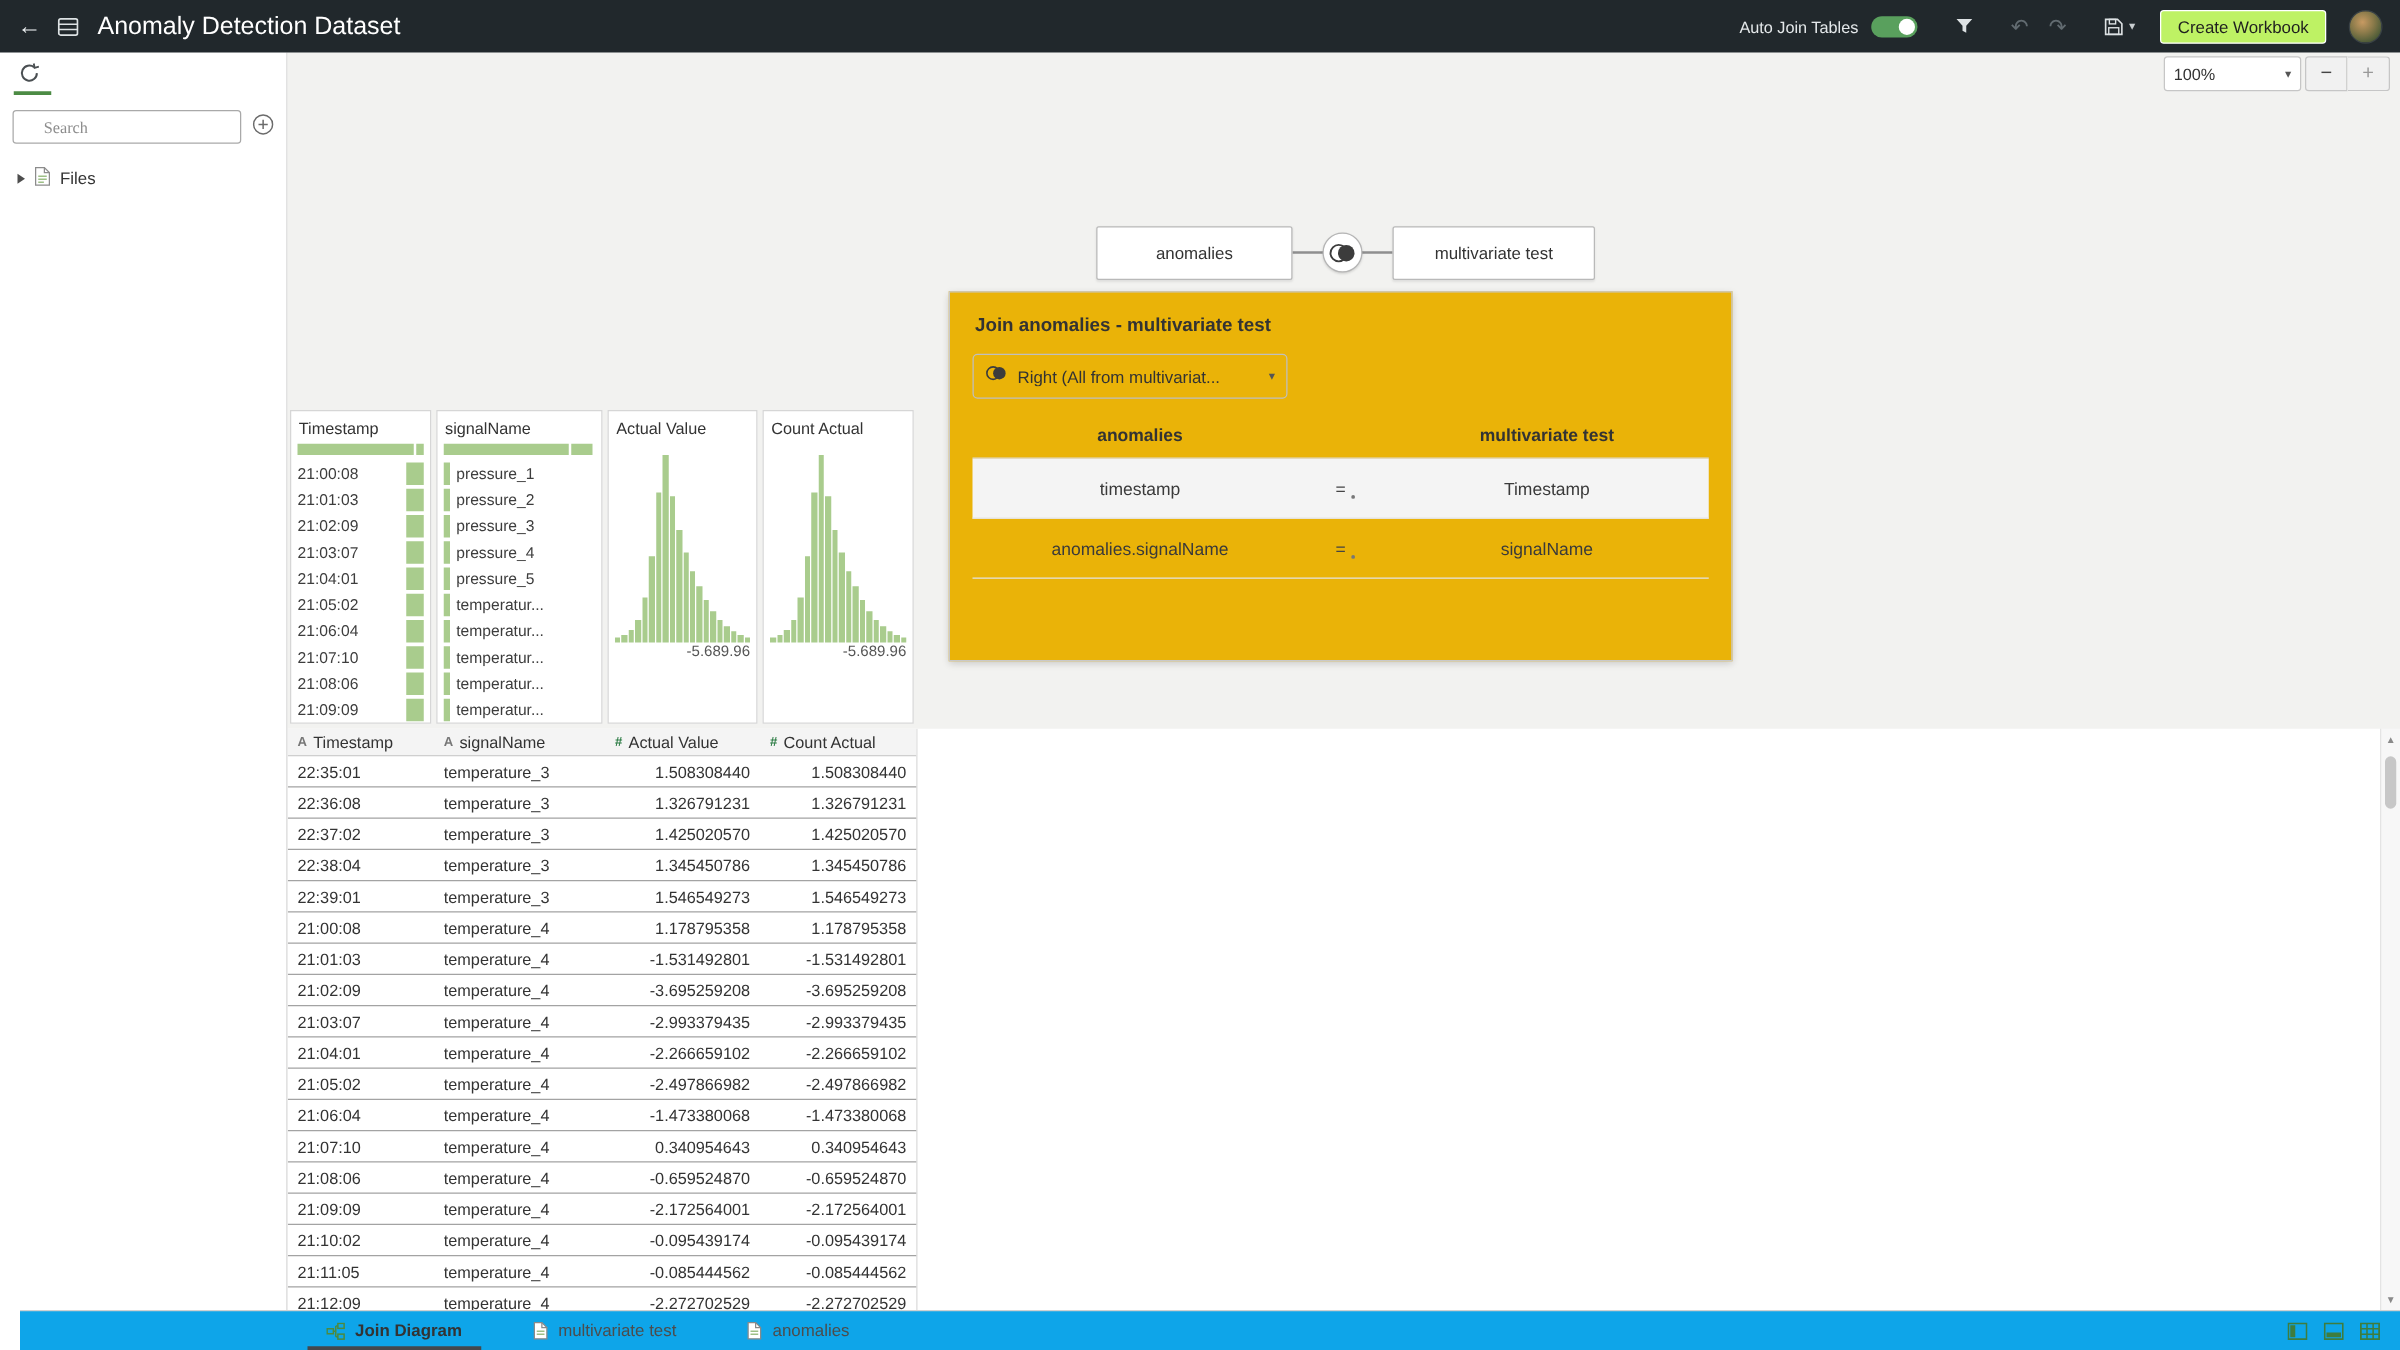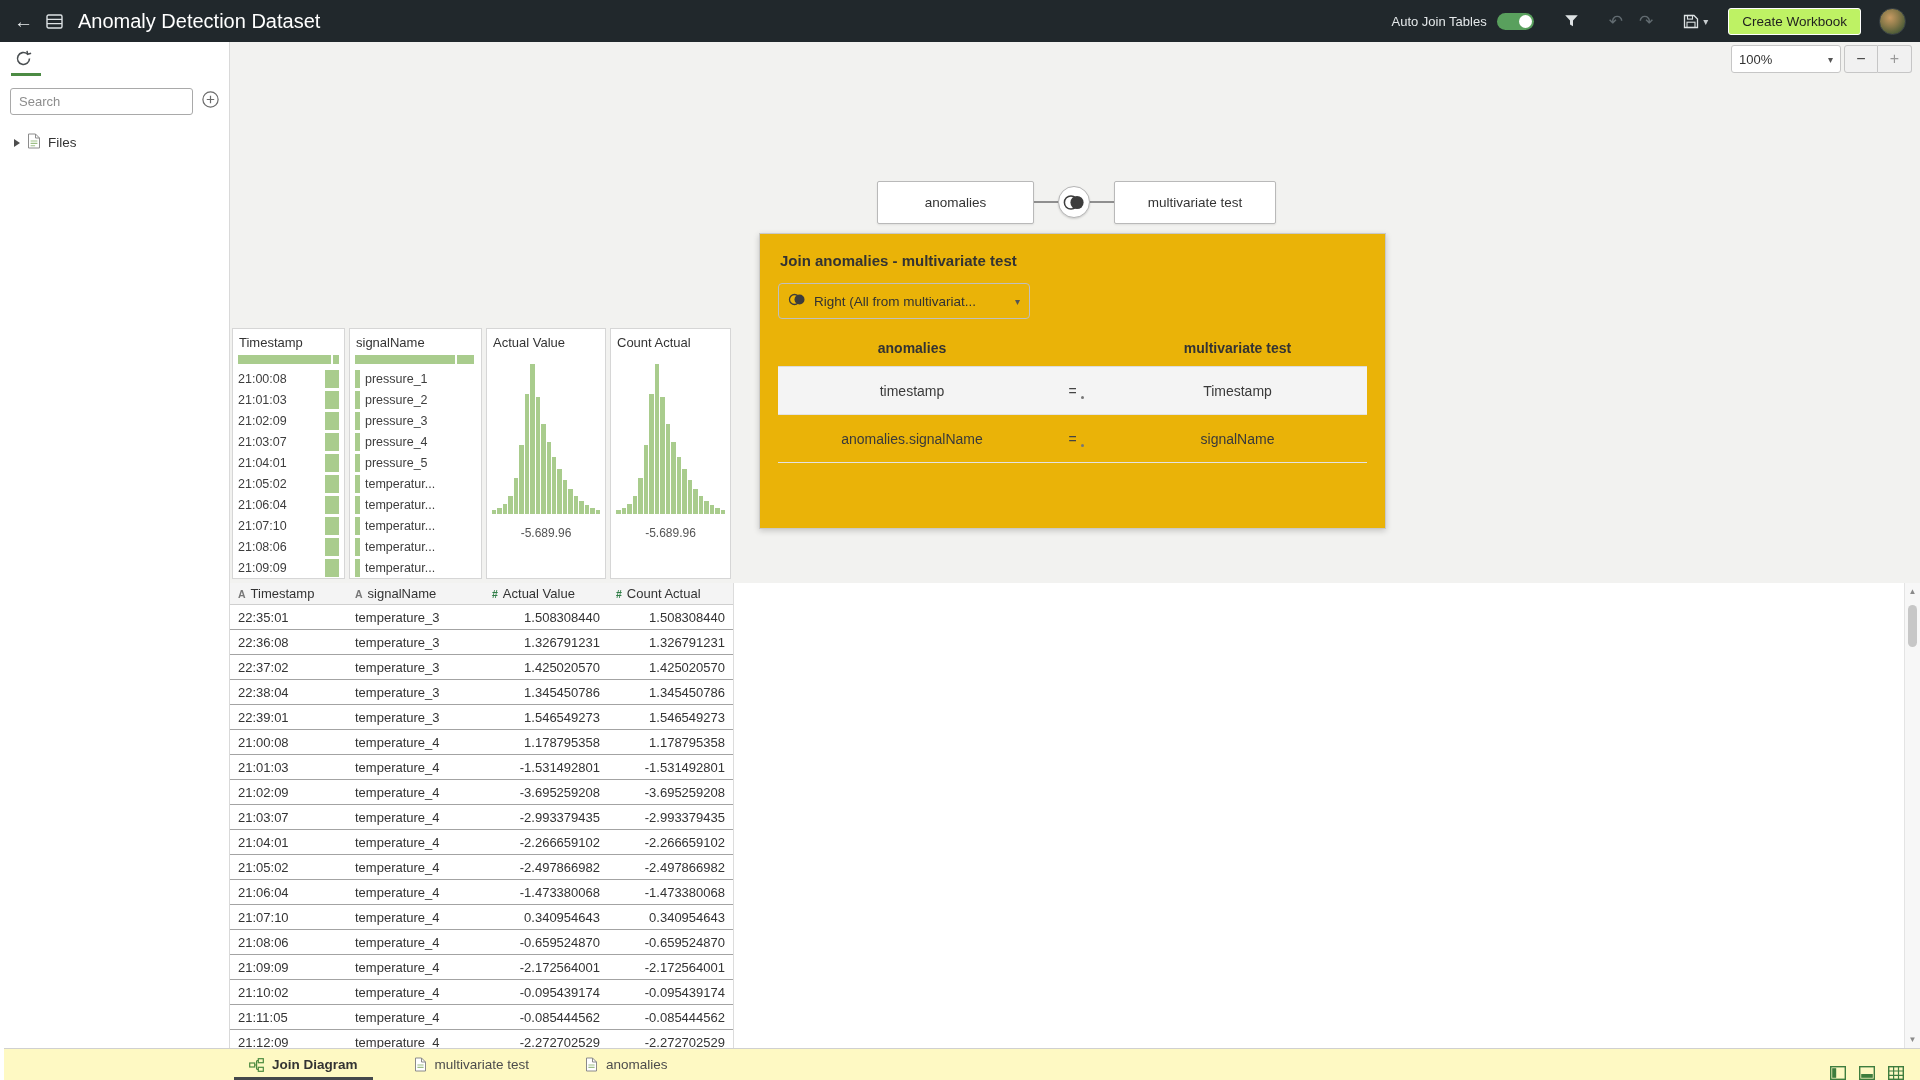--- a/index.html
+++ b/index.html
@@ -21,21 +21,21 @@
   .save{margin-right:4px}
   .save-caret{font-size:10px;color:#c8cdd0;margin-right:20px}
   .cw-btn{background:#bef264;color:#1f1f1f;font-size:13.5px;font-family:inherit;border:1px solid #fff;border-radius:3px;height:27px;padding:0 13px;cursor:pointer;margin-right:18px;white-space:nowrap}
   .avatar{width:27px;height:27px;border-radius:50%;background:radial-gradient(circle at 40% 35%, #c79a62 0%, #8a7a4a 40%, #55603a 70%, #2f3a26 100%);border:1px solid #3a4246;cursor:pointer}
 
   
   .sidebar{position:absolute;left:0;top:42px;width:230px;bottom:32px;background:#fff;border-right:1px solid #d9d9d9;z-index:10}
   .sb-tabs{height:36px;position:relative;padding:7px 0 0 14px}
   .sb-tab-underline{position:absolute;left:11px;top:31px;width:30px;height:3px;background:#4c8b44}
   .sb-search{display:flex;align-items:center;gap:9px;margin:10px 10px 0 10px}
-  .sb-search input{flex:1;height:27px;border:1px solid #a9a9a9;border-radius:3px;padding:0 8px;font-size:13px;color:#333;font-family:Liberation Sans, sans-serif;outline:none;min-width:0}
+  .sb-search input{flex:1;height:27px;border:1px solid #a9a9a9;border-radius:3px;padding:0 24px;font-size:13px;color:#333;font-family:Liberation Serif, serif;outline:none;min-width:0}
   .sb-search input::placeholder{color:#8d8d8d}
   .sb-files{display:flex;align-items:center;gap:7px;margin:18px 0 0 14px;font-size:13.5px;color:#333;cursor:pointer}
   .tri-right{width:0;height:0;border-top:4.5px solid transparent;border-bottom:4.5px solid transparent;border-left:6px solid #4d4d4d}
 
   
   .canvas{position:absolute;left:230px;top:42px;right:0;bottom:32px;background:#f2f2f0;overflow:hidden}
 
   .zoom-ctrl{position:absolute;left:1501px;top:3px;display:flex;align-items:center;z-index:20}
   .zoom-select{width:110px;height:28px;background:#fff;border:1px solid #c6c6c6;border-radius:3px;display:flex;align-items:center;padding:0 7px;font-size:13px;color:#333;cursor:pointer;margin-right:3px}
   .zoom-select .zcaret{margin-left:auto;font-size:10px;color:#555}
@@ -75,42 +75,42 @@
   .tile-title{font-size:13px;color:#333;margin:2px 1px 5px 1px;white-space:nowrap;overflow:hidden}
   .tile-topbar{display:flex;gap:2px;height:9px;margin-bottom:4px}
   .tile-topbar .seg{background:#a9cc8d;height:100%}
   .tile-row{display:flex;align-items:center;height:21px;font-size:12.5px;color:#3d3d3d}
   .tile-row .vbar{background:#a9cc8d;height:18px}
   .tile-row.bar-right .vbar{width:14px;margin-left:auto}
   .tile-row.bar-left .vbar{width:5px;margin-right:5px}
   .tile-val{white-space:nowrap;overflow:hidden}
   .tile-hist{display:flex;align-items:flex-end;gap:1px;height:150px;margin-top:14px}
   .tile-hist .hbar{flex:1;background:#a9cc8d}
-  .hist-labels{display:flex;justify-content:center;font-size:12px;color:#555;margin-top:12px}
+  .hist-labels{display:flex;justify-content:flex-end;font-size:12px;color:#555;margin-top:0}
 
   
   .data-panel{position:absolute;left:0;right:16px;top:541px;bottom:0;background:#fff;overflow:hidden;z-index:2}
   .pt{width:504px;border-right:1px solid #dcdcdc}
   .pt-header{display:grid;grid-template-columns:117px 137px 124px 125px;height:22px;background:#f4f4f4;border-bottom:1px solid #cfcfcf}
   .th{display:flex;align-items:center;gap:5px;padding:0 8px;font-size:13px;color:#333;white-space:nowrap;overflow:hidden;cursor:pointer}
   .cticon{font-size:10.5px;font-weight:700;color:#777}
   .cticon.num{color:#2e7d46}
   .trow{display:grid;grid-template-columns:117px 137px 124px 125px;height:25px;border-bottom:1px solid #a3a3a3}
   .td{display:flex;align-items:center;padding:0 8px;font-size:13px;color:#333;white-space:nowrap;overflow:hidden}
   .td.num{justify-content:flex-end}
 
   
   .vscroll{position:absolute;right:0;top:541px;bottom:0;width:16px;background:#f7f7f7;border-left:1px solid #e4e4e4;z-index:6}
   .vs-arrow{position:absolute;left:0;width:100%;text-align:center;font-size:8px;color:#8a8a8a;cursor:pointer}
   .vs-arrow.up{top:4px}
   .vs-arrow.down{bottom:4px}
   .vs-thumb{position:absolute;left:3px;top:22px;width:9px;height:42px;border-radius:5px;background:#c7c7c7;cursor:pointer}
 
   
-  .footer{position:absolute;left:4px;bottom:0;right:0;height:32px;background:#fef9c3;border-top:1px solid #d0d0d0;display:flex;align-items:flex-end;z-index:40}
+  .footer{position:absolute;left:16px;bottom:0;right:0;height:32px;background:#0ea5e9;border-top:1px solid #d0d0d0;display:flex;align-items:center;z-index:40}
   .ft-tabs{display:flex;margin-left:230px;height:100%}
   .ftab{display:flex;align-items:center;gap:8px;padding:0 15px;margin-right:26px;position:relative;font-size:13.5px;color:#4c4c4c;cursor:pointer;white-space:nowrap}
   .ftab.active{font-weight:700;color:#333}
   .ftab.active::after{content:"";position:absolute;left:0;right:0;bottom:0;height:3px;background:#44484c}
   .fticon{display:flex;align-items:center}
   .ft-icons{margin-left:auto;margin-right:16px;display:flex;align-items:center;gap:13px}
   .ft-icons span{display:flex;align-items:center;cursor:pointer}
 </style>
 </head>
 <body>

